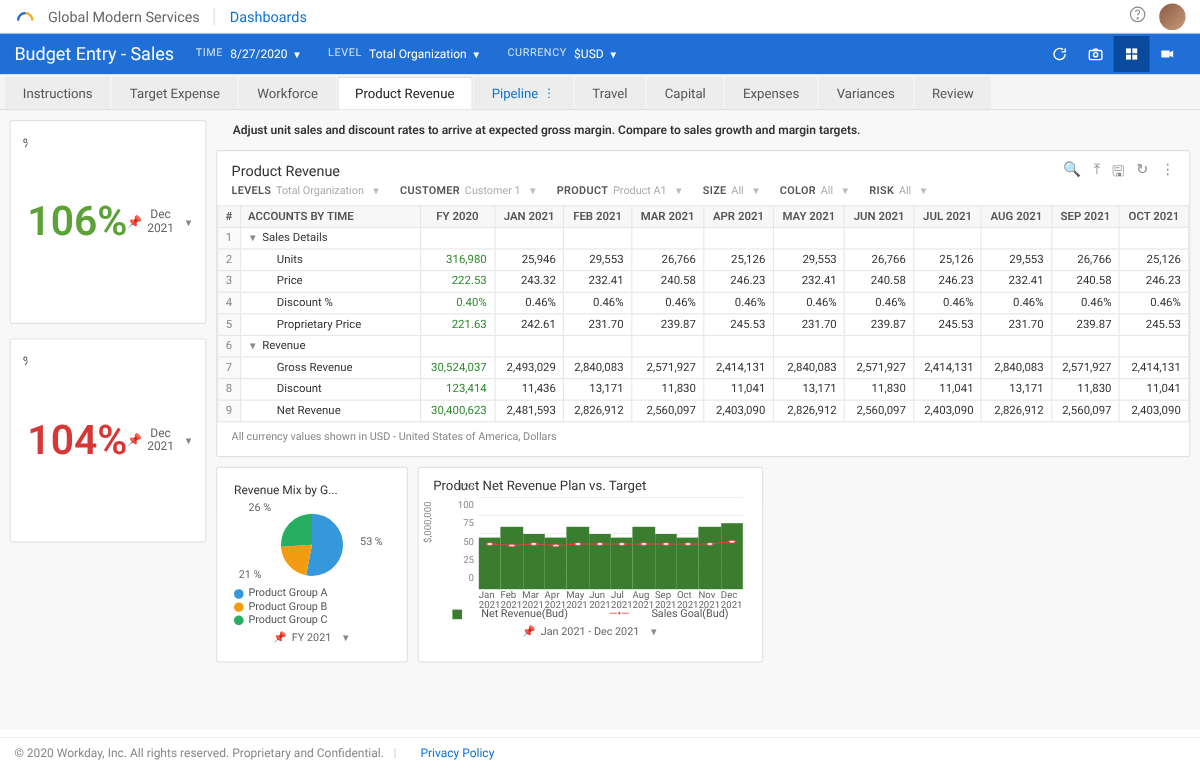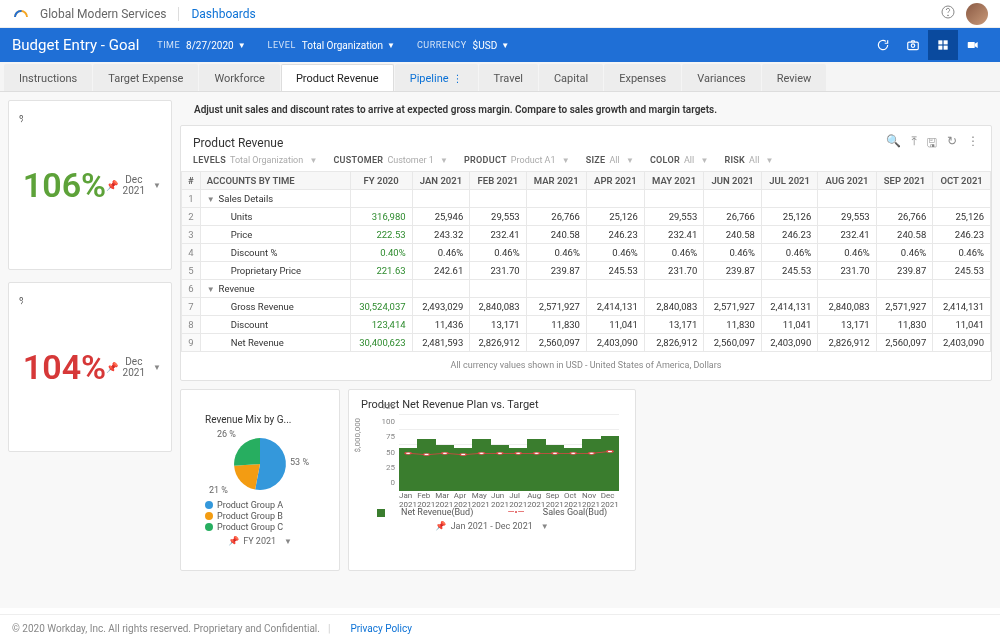--- a/index.html
+++ b/index.html
@@ -62,26 +62,26 @@
 .grid { width:100%; border-collapse:collapse; font-size:9.5px; }
 .grid th, .grid td { border:1px solid #e8e8e8; padding:3px 6px; height:16px; white-space:nowrap; }
 .grid th { background:#f7f7f7; font-weight:600; text-align:center; color:#555; }
 .grid th.rowlabel { text-align:left; }
 .grid td.rownum { width:16px; text-align:center; color:#888; background:#fafafa; }
 .grid td.label { width:150px; text-align:left; }
 .grid td.label.indent2 { padding-left:30px; }
 .grid td.num { text-align:right; font-variant-numeric:tabular-nums; }
 .grid td.num.fy { color:#2e8b2e; }
 .grid .caret-exp { margin-right:4px; color:#888; font-size:8px; }
-.grid-note { text-align:center; font-size:9px; color:#888; padding:8px 12px 10px; }
+.grid-note { text-align:left; font-size:9px; color:#888; padding:8px 12px 10px; }
 
 
 .bottom { display:flex; gap:8px; }
 .bottom .panel { flex:0 0 auto; }
-.pie-panel { width:160px; padding:24px; }
+.pie-panel { width:160px; padding:14px; }
 .pie-title { font-size:10px; color:#333; margin-bottom:4px; white-space:nowrap; overflow:hidden; text-overflow:ellipsis; }
 .pie-wrap { position:relative; height:70px; display:flex; align-items:center; justify-content:center; }
 .pie-wrap svg { width:64px; height:64px; }
 .pie-lbl { position:absolute; font-size:9px; color:#666; }
 .legend { font-size:9px; color:#555; }
 .legend div { display:flex; align-items:center; gap:4px; margin:1px 0; }
 .dot { width:8px; height:8px; border-radius:50%; }
 
 .bar-panel { flex:1; padding:8px 12px; }
 .bar-title { font-size:11px; color:#333; margin-bottom:4px; }
@@ -119,21 +119,21 @@
   <span class="topbar-spacer"></span>
   <span class="help-icon"><svg viewBox="0 0 24 24" fill="none" stroke="#888" stroke-width="1.5">
         <circle cx="12" cy="12" r="9"></circle>
         <path d="M9.5 9a2.5 2.5 0 1 1 3.5 2.3c-.8.4-1 .9-1 1.7"></path>
         <circle cx="12" cy="17" r=".6" fill="#888"></circle>
       </svg></span>
   <span class="avatar"></span>
 </div>
 
 <div class="bluebar">
-  <span class="page-title">Budget Entry - Goal</span>
+  <span class="page-title">Budget Entry - Sales</span>
   <span class="param">
     <span class="param-label">TIME</span>
     <span class="param-val">
         <span>8/27/2020</span>
         <span class="caret">▼</span>
       </span>
   </span>
   <span class="param">
     <span class="param-label">LEVEL</span>
     <span class="param-val">

